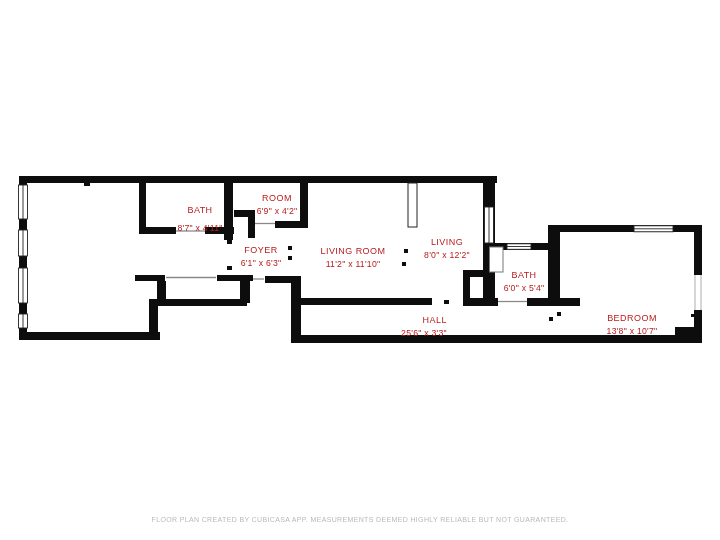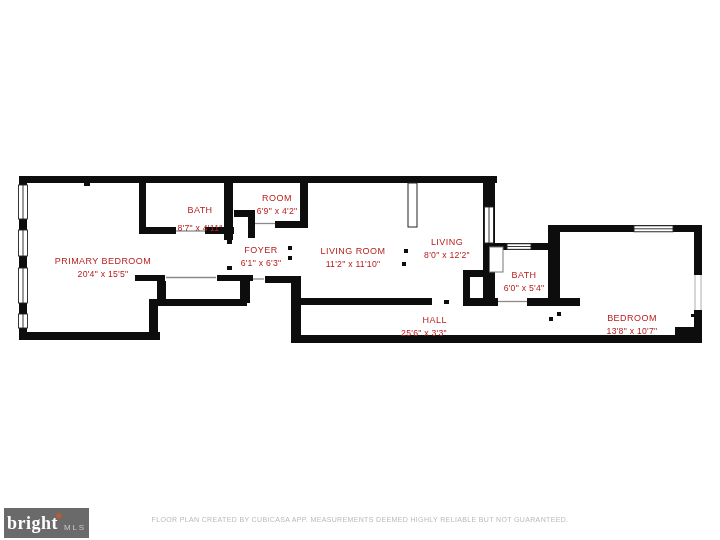--- a/index.html
+++ b/index.html
@@ -124,24 +124,20 @@
 
     <g stroke="#8a8a8a" stroke-width="1.3">
       <line x1="176" y1="231" x2="205" y2="231"></line>
       <line x1="255" y1="223.5" x2="275" y2="223.5"></line>
       <line x1="166" y1="277.5" x2="216" y2="277.5"></line>
       <line x1="253" y1="279" x2="264" y2="279"></line>
       <line x1="498" y1="301.5" x2="527" y2="301.5"></line>
     </g>
   </svg>
 
-  <div class="room-label" style="left:103px;top:268px;">
-    <div class="rname">PRIMARY BEDROOM</div>
-    <div class="rdims">20'4" x 15'5"</div>
-  </div>
   <div class="room-label label-bath1" style="left:200px;top:219px;">
     <div class="rname">BATH</div>
     <div class="rdims">8'7" x 4'11"</div>
   </div>
   <div class="room-label" style="left:277px;top:205px;">
     <div class="rname">ROOM</div>
     <div class="rdims">6'9" x 4'2"</div>
   </div>
   <div class="room-label" style="left:261px;top:257px;">
     <div class="rname">FOYER</div>
@@ -161,20 +157,15 @@
   </div>
   <div class="room-label" style="left:632px;top:293px;margin-top:32px;">
     <div class="rname">BEDROOM</div>
     <div class="rdims">13'8" x 10'7"</div>
   </div>
   <div class="room-label" style="left:424px;top:327px;text-align:right;">
     <div class="rname">HALL</div>
     <div class="rdims">25'6" x 3'3"</div>
   </div>
 
-  <div id="logo-box">
-    <span id="logo-brand">bright</span>
-      <span id="logo-star">✱</span>
-      <span id="logo-mls">MLS</span>
-  </div>
   <div id="disclaimer">FLOOR PLAN CREATED BY CUBICASA APP. MEASUREMENTS DEEMED HIGHLY RELIABLE BUT NOT GUARANTEED.</div>
 
 </div>
 
 </body></html>

